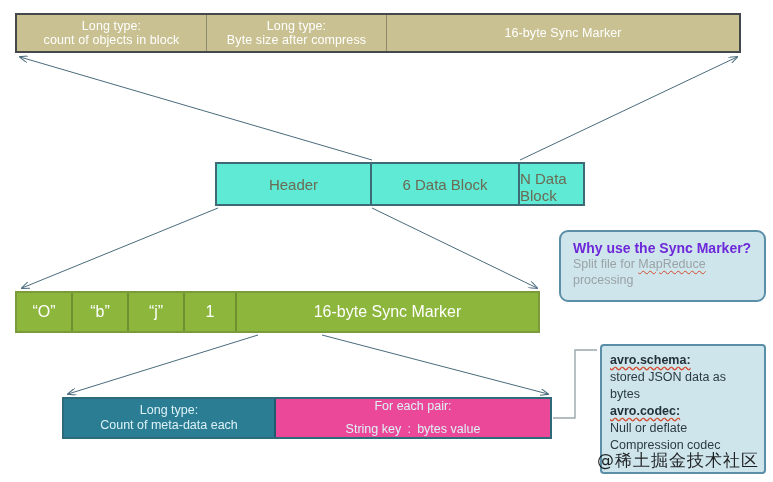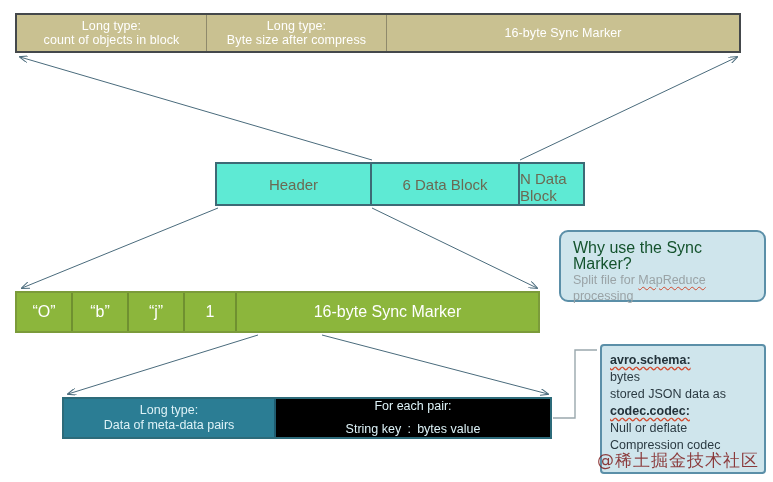--- a/index.html
+++ b/index.html
@@ -64,41 +64,41 @@
   
   .teal-row{left:62px;top:397px;width:490px;height:42px;
     border:2px solid #2d6b7a;box-sizing:border-box;background:#2b7d94;}
   .teal-cell{
     box-sizing:border-box;background:#2b7d94;
     border-right:2px solid #1f5c70;
     color:#ddf2f7;
     display:flex;flex-direction:column;align-items:center;justify-content:center;
     font-size:12.5px;line-height:15px;text-align:center;
   }
-  .teal-cell:last-child{border-right:none;background:#000000;gap:8px;}
+  .teal-cell:last-child{border-right:none;background:#ec4899;gap:8px;}
 
   
   .callout{
     position:absolute;box-sizing:border-box;
     background:#cfe5ec;border:2px solid #5b8fa8;
   }
   #sync-callout{left:559px;top:230px;width:207px;height:72px;border-radius:9px;padding:8px 10px 0 12px;}
-  .callout-title{color:#14532d;font-size:16px;font-weight:normal;line-height:16px;}
+  .callout-title{color:#6d28d9;font-size:14px;font-weight:bold;line-height:16px;}
   .callout-body{color:#9aa3a6;font-size:12.5px;line-height:16px;}
 
   #avro-callout{left:600px;top:344px;width:166px;height:130px;border-radius:4px;padding:6px 0 0 8px;overflow:hidden;}
   .avro-key{color:#23323a;font-size:12.5px;font-weight:bold;line-height:17px;
     text-decoration:underline;text-decoration-style:wavy;text-decoration-color:#d24a2e;
     text-underline-offset:2px;}
   .avro-val{color:#2b3a42;font-size:12.5px;line-height:17px;}
   .avro-line{display:block;}
 
   .watermark{
     position:absolute;left:597px;top:449px;
-    font-size:17px;color:#7f1d1d;opacity:.85;letter-spacing:1px;
+    font-size:17px;color:#000000;opacity:.85;letter-spacing:1px;
     white-space:nowrap;
     font-family:"DejaVu Sans", sans-serif;
   }
 </style>
 </head>
 <body>
 
 <div id="stage">
 
   <svg id="wires" viewBox="0 0 773 482">
@@ -162,40 +162,40 @@
       <span>1</span>
     </div>
     <div class="green-cell" style="flex:1">
       <span>16-byte Sync Marker</span>
     </div>
   </div>
 
   <div class="row teal-row">
     <div class="teal-cell" style="width:212px">
       <span>Long type:</span>
-      <span>Data of meta-data pairs</span>
+      <span>Count of meta-data each</span>
     </div>
     <div class="teal-cell" style="flex:1">
       <span>For each pair:</span>
       <span>String key : bytes value</span>
     </div>
   </div>
 
   <div class="callout" id="sync-callout">
     <div class="callout-title">Why use the Sync Marker?</div>
     <div class="callout-body">
       <span>Split file for <span class="squiggle">MapReduce</span></span>
     </div>
     <div class="callout-body">processing</div>
   </div>
 
   <div class="callout" id="avro-callout">
     <span class="avro-key avro-line">avro.schema:</span>
+    <span class="avro-val avro-line">stored JSON data as</span>
     <span class="avro-val avro-line">bytes</span>
-    <span class="avro-val avro-line">stored JSON data as</span>
-    <span class="avro-key avro-line">codec.codec:</span>
+    <span class="avro-key avro-line">avro.codec:</span>
     <span class="avro-val avro-line">Null or deflate</span>
     <span class="avro-val avro-line">Compression codec</span>
   </div>
 
   <div class="watermark">@稀土掘金技术社区</div>
 
 </div>
 
 </body></html>

